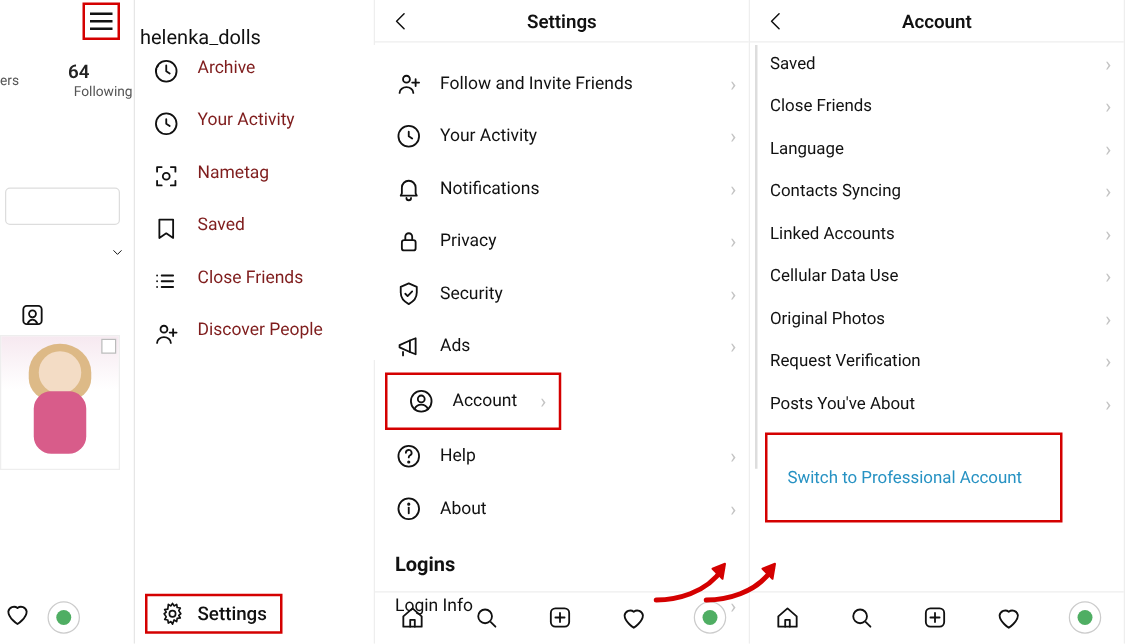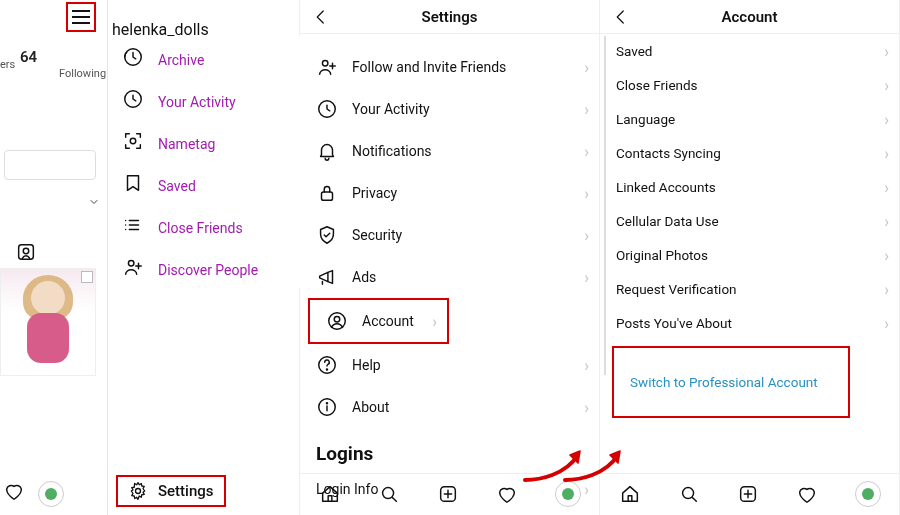--- a/index.html
+++ b/index.html
@@ -47,21 +47,21 @@
   }
   .hamburger-lines { width:18px; height:14px; position:relative; }
   .hamburger-lines span { position:absolute; left:0; width:100%; height:2px; background:#111; }
   .hamburger-lines span:nth-child(1){top:0}
   .hamburger-lines span:nth-child(2){top:6px}
   .hamburger-lines span:nth-child(3){top:12px}
 
   .stats {
     position: absolute;
     left: 20px; top: 48px;
-    text-align:left;
+    text-align:center;
     font-size: 12px;
     color:#222;
   }
   .stats .num { font-weight:600; font-size:15px; display:block; }
   .stats-label { color:#555; font-size:11px;margin-left:39px; }
   .ers { position:absolute; left:0; top:58px; font-size:11px; color:#555; }
 
   .bio-box {
     position:absolute; left:4px; top:150px;
     width: 92px; height:30px;
@@ -85,24 +85,24 @@
   .doll-body { position:absolute; left:26px; top:44px; width:42px; height:50px; background:#d85c8a; border-radius:14px;}
   .multi-sq { position:absolute; right:2px; top:2px; width:12px; height:12px; border:1px solid #bbb; background:#fff; }
 
   .drawer {
     position:absolute;
     left:108px; top:36px;
     width: 192px;
     background:#fff;
   }
   .drawer-item {
-    display:flex; align-items:flex-end; gap:14px;
+    display:flex; align-items:flex-start; gap:14px;
     padding: 10px 14px;
     font-size: 14px;
-    color:#a21caf;
+    color:#7f1d1d;
     cursor:pointer;
   }
   .drawer-item .icon { width:22px; height:22px; display:flex; align-items:center; justify-content:center; color:#111; }
 
   .heart-bottom {
     position:absolute; left:0; bottom:10px;
     width:28px; height:28px;
     display:flex; align-items:center; justify-content:center;
   }
   .green-dot {
@@ -152,21 +152,21 @@
     cursor:pointer;
     position:relative;
   }
   .list-item .icon { width:22px; height:22px; display:flex; align-items:center; justify-content:center; }
   .chev {
     position:absolute; right:10px; top:50%; transform:translateY(-50%);
     color:#c4c4c4; font-size:16px;
   }
   .section-title {
     padding: 14px 16px 6px;
-    font-size:19px; font-weight:700;
+    font-size:16px; font-weight:700;
   }
   .highlight-acc {
     border:2px solid #d40000;
     margin-left:8px; margin-right:150px;
   }
   .bottom-nav {
     position:absolute; bottom:6px; left:0; right:0;
     height:36px;
     display:flex; align-items:center; justify-content:space-around;
     border-top:1px solid #eee;

